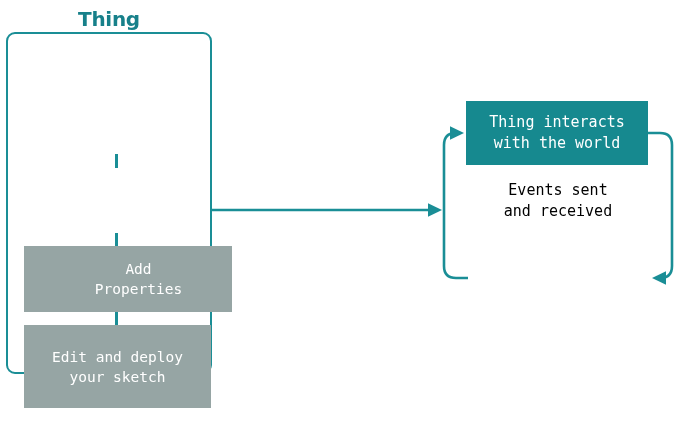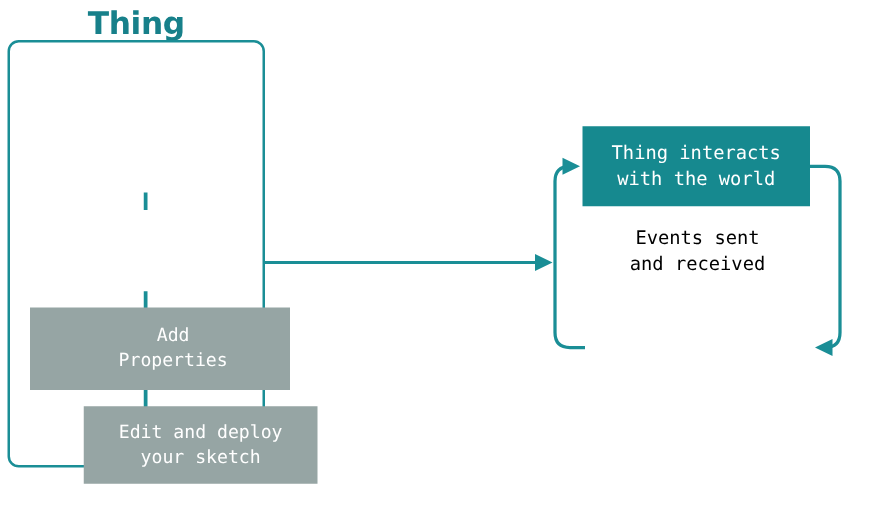--- a/index.html
+++ b/index.html
@@ -17,21 +17,21 @@
 
   
   #thing-title {
     position: absolute;
     left: 6px;
     top: 4px;
     width: 206px;
     text-align: center;
     font-family: "DejaVu Sans", sans-serif;
     font-weight: bold;
-    font-size: 25px;
+    font-size: 20px;
     line-height: 30px;
     letter-spacing: -0.3px;
     color: #17808a;
     white-space: nowrap;
   }
 
   
   #thing-container {
     position: absolute;
     left: 6px;
@@ -56,21 +56,21 @@
     text-align: center;
     display: flex;
     align-items: center;
     justify-content: center;
     white-space: pre-line;
     letter-spacing: 0px;
   }
   #step-1 { top: 55px;  height: 65px; }
   #step-2 { top: 133px; height: 66px; }
   #step-3 { top: 212px; height: 66px; padding-left: 21px; }
-  #step-4 { top: 291px; height: 62px; margin-left: 43px; }
+  #step-4 { top: 291px; height: 83px; }
 
   .step-connector {
     position: absolute;
     left: 107px;
     width: 3px;
     height: 14px;
     background: #1a8e96;
   }
   #connector-1 { top: 120px; }
   #connector-2 { top: 199px; }

